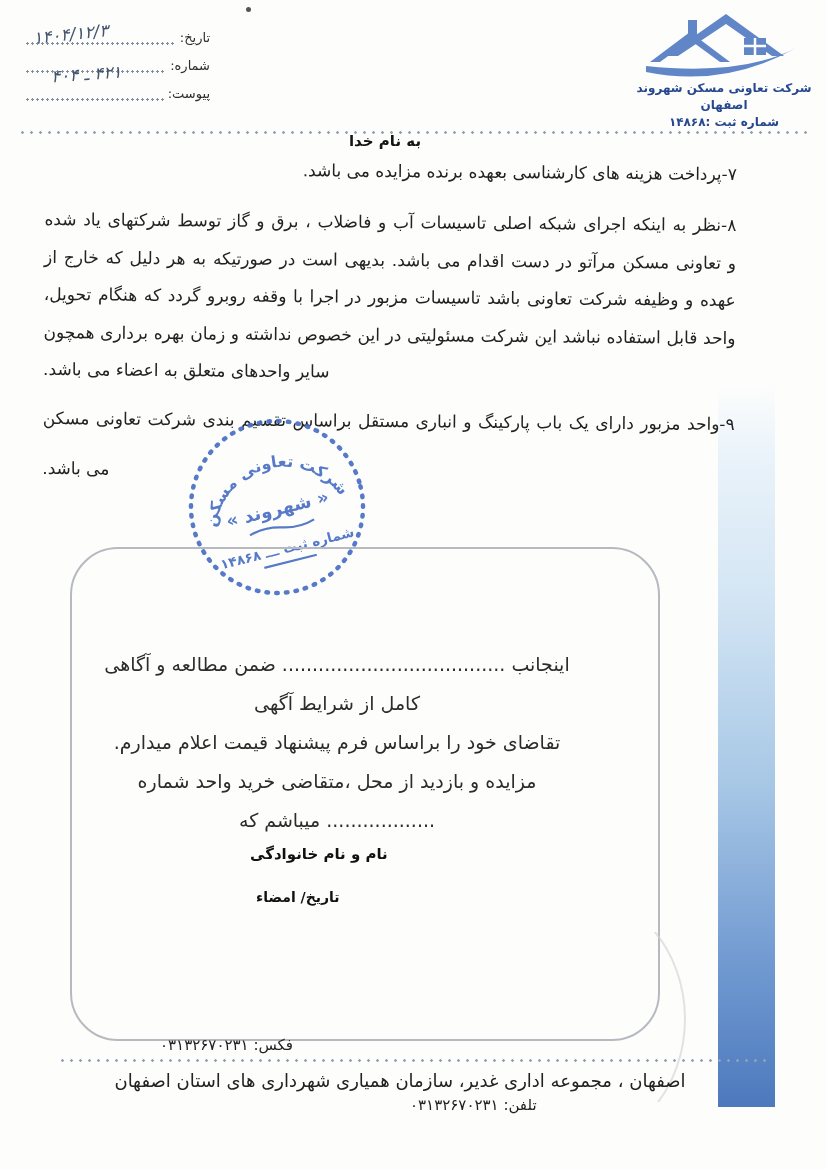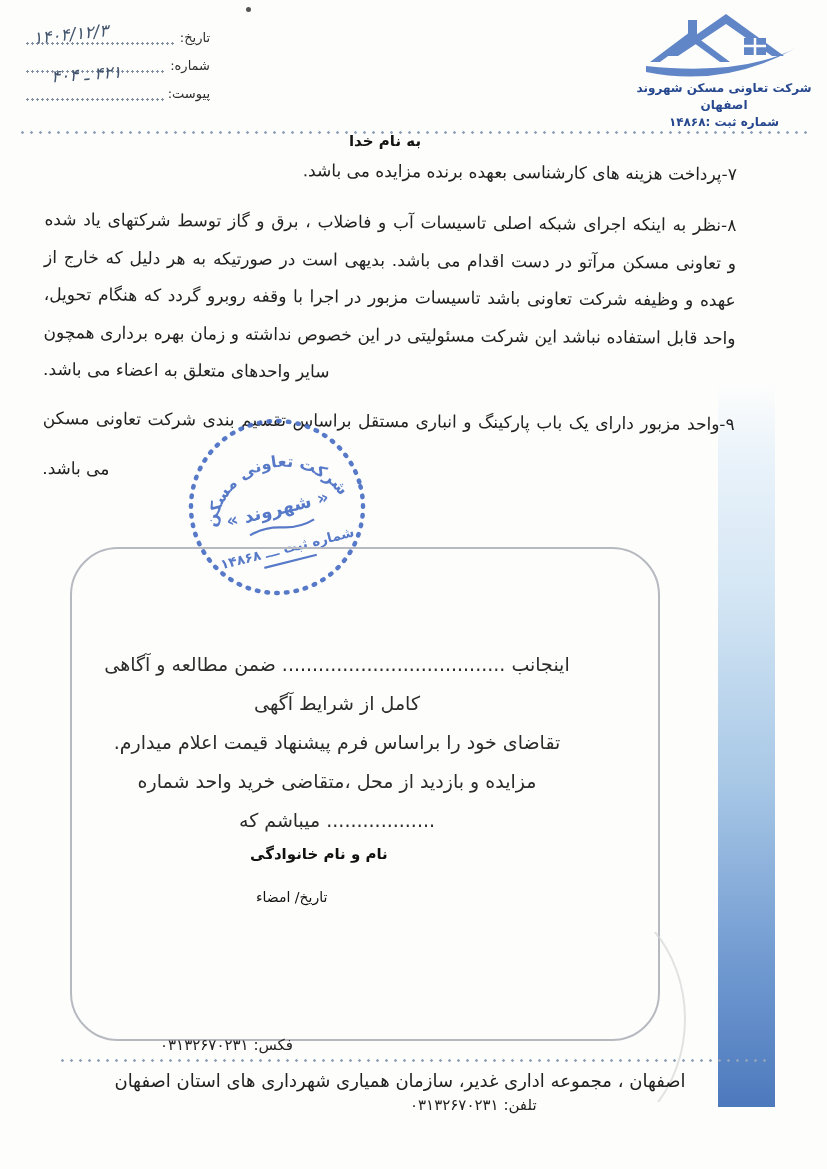--- a/index.html
+++ b/index.html
@@ -65,21 +65,21 @@
   
   .stamp{position:absolute;left:182px;top:412px;width:190px;height:190px;
     transform:rotate(-14deg);opacity:.92;}
   
   .form-box{position:absolute;left:70px;top:547px;width:586px;height:490px;
     border:2px solid #b6bac0;border-radius:48px;background:transparent;}
   .box-text{position:absolute;left:14px;top:96px;width:502px;direction:rtl;
     font-size:19px;line-height:39px;color:#2c2c2c;}
   .box-line{text-align:center;}
   .sig-name{position:absolute;left:178px;top:296px;font-size:15px;font-weight:bold;color:#111;}
-  .sig-date{position:absolute;left:184px;top:340px;font-size:14px;font-weight:normal;color:#111;}
+  .sig-date{position:absolute;left:184px;top:340px;font-size:14px;font-weight:bold;color:#111;}
   
   .faint-arc-clip{position:absolute;left:545px;top:383px;width:90px;height:170px;overflow:hidden;pointer-events:none;}
   .faint-arc{position:absolute;left:-150px;top:-40px;width:215px;height:250px;
     border:2px solid #d4d4d6;border-radius:50%;opacity:.65;}
   
   .address{position:absolute;left:60px;top:1070px;width:680px;text-align:center;
     font-size:18px;color:#222;}
   .phone{position:absolute;left:410px;top:1096px;font-size:15px;color:#222;direction:rtl;}
   .fax{position:absolute;left:160px;top:1036px;font-size:15px;color:#222;direction:rtl;}
   

